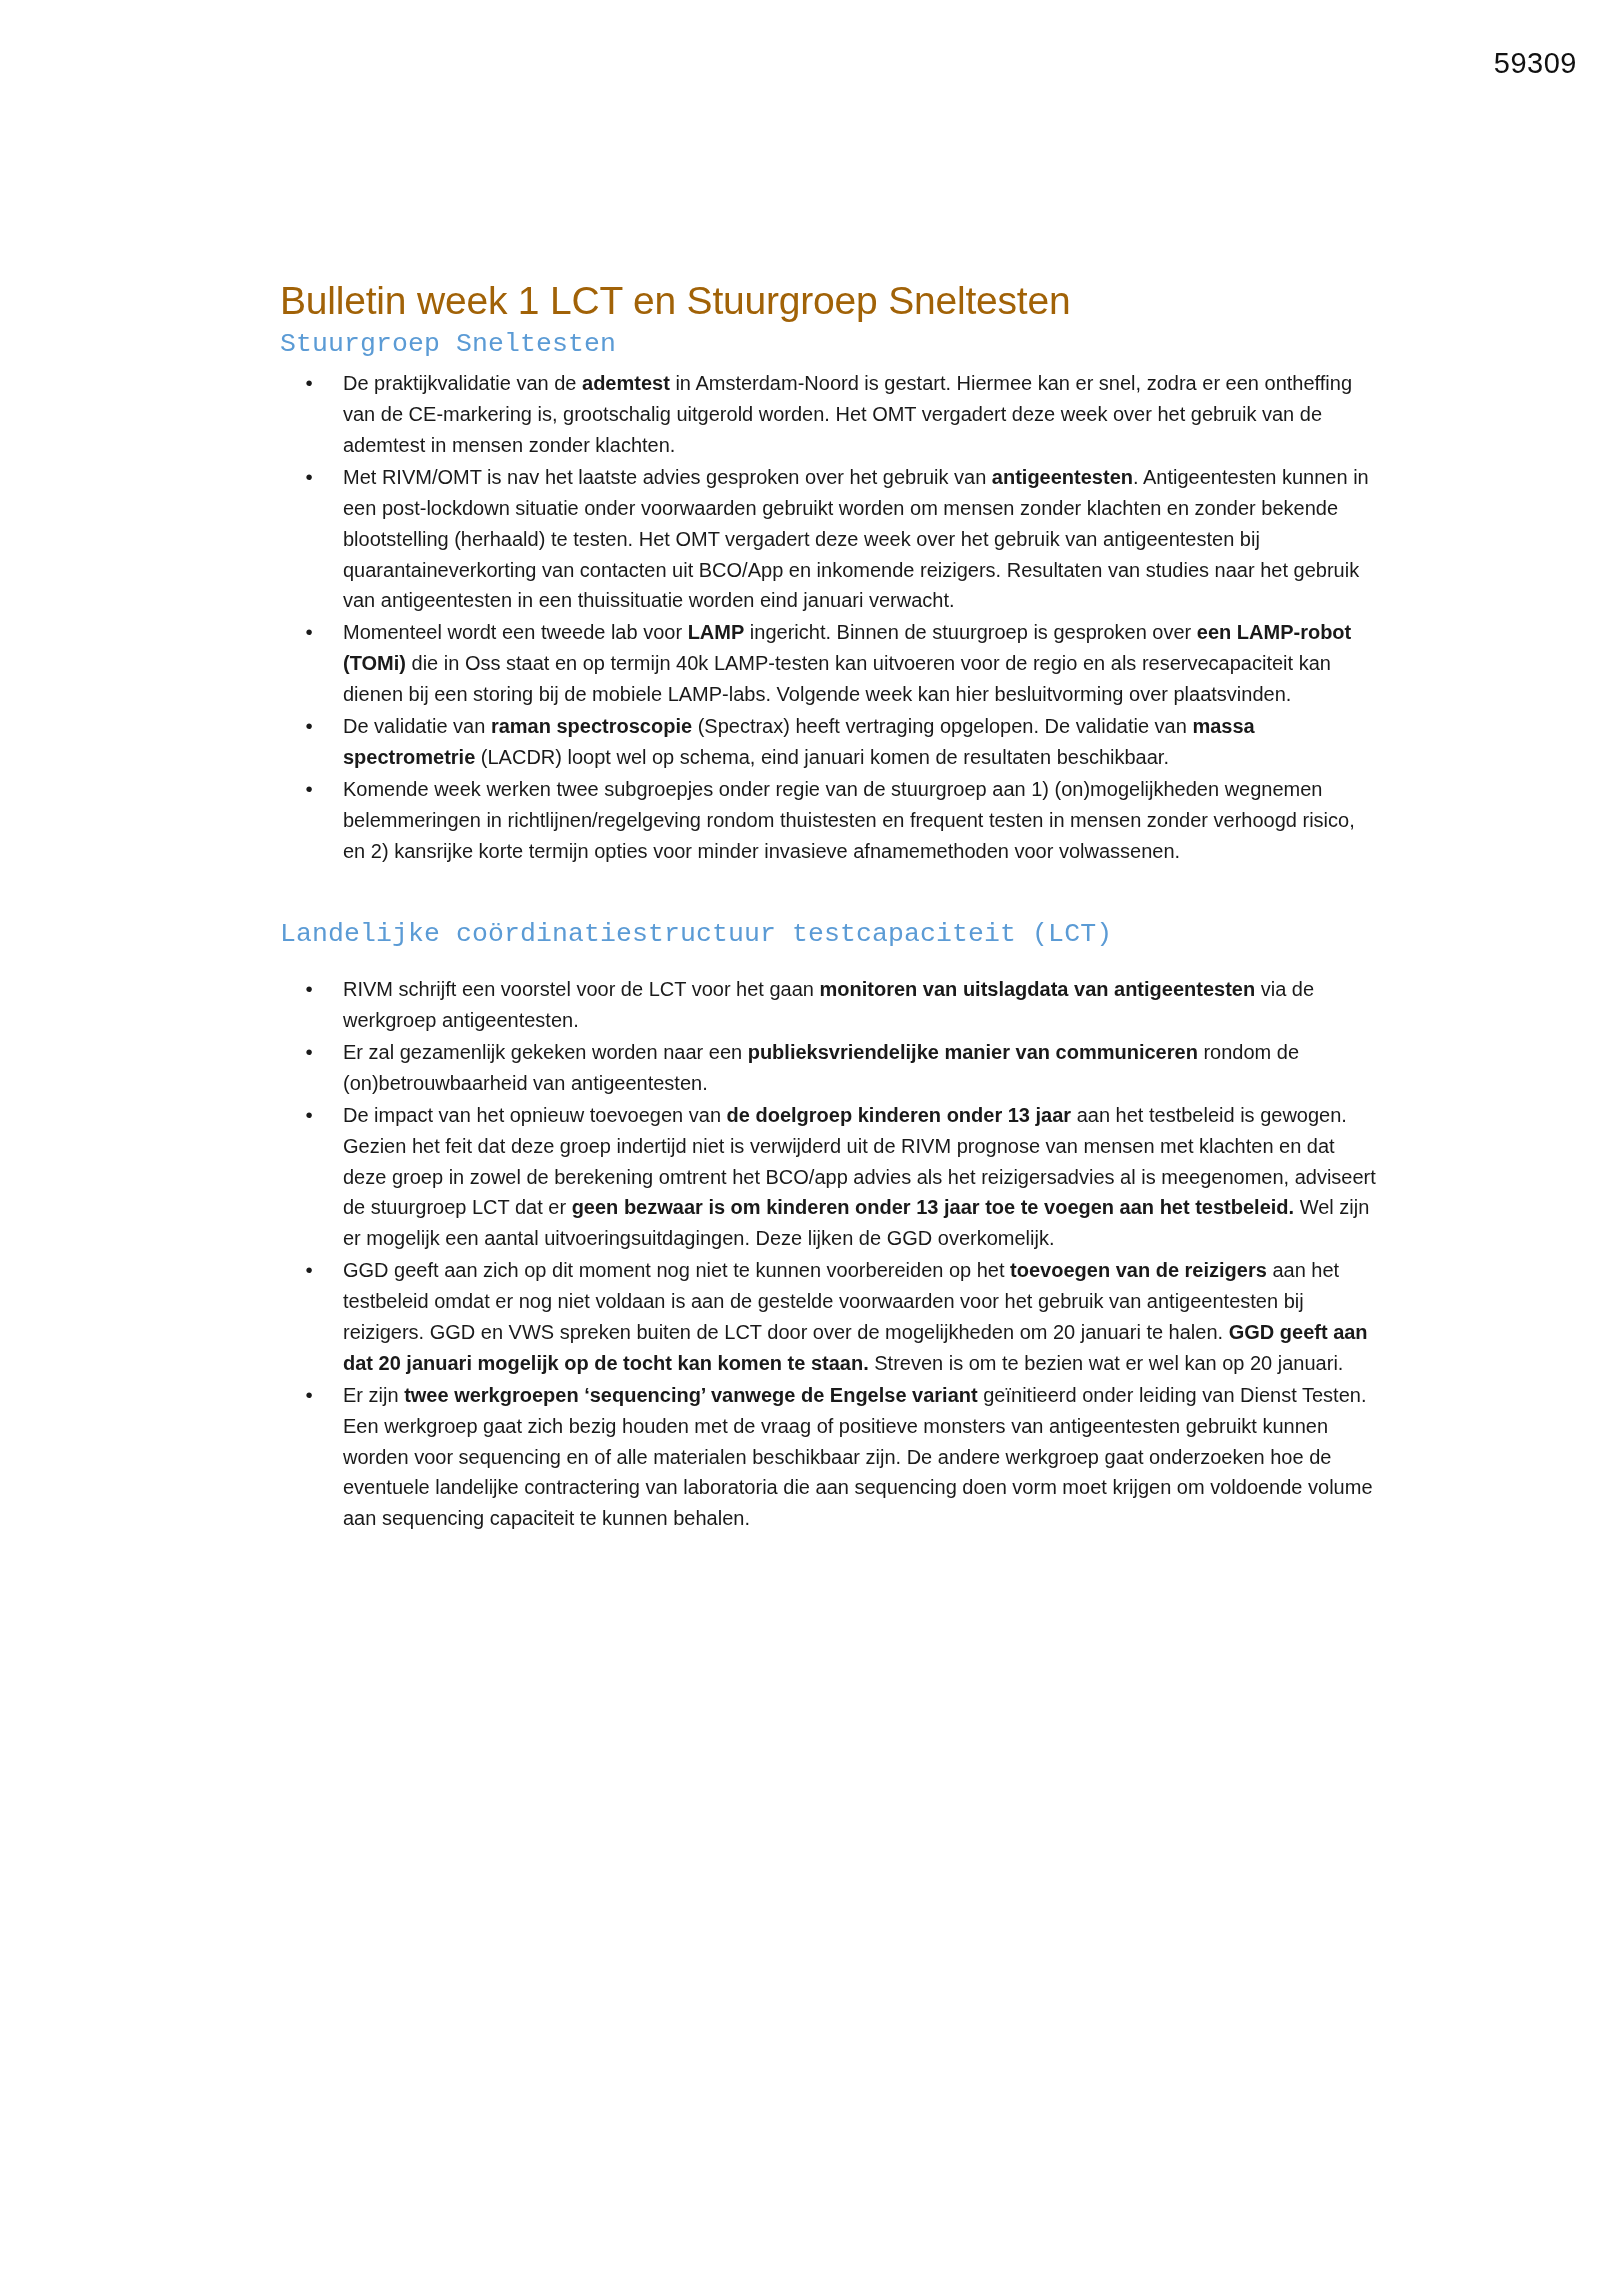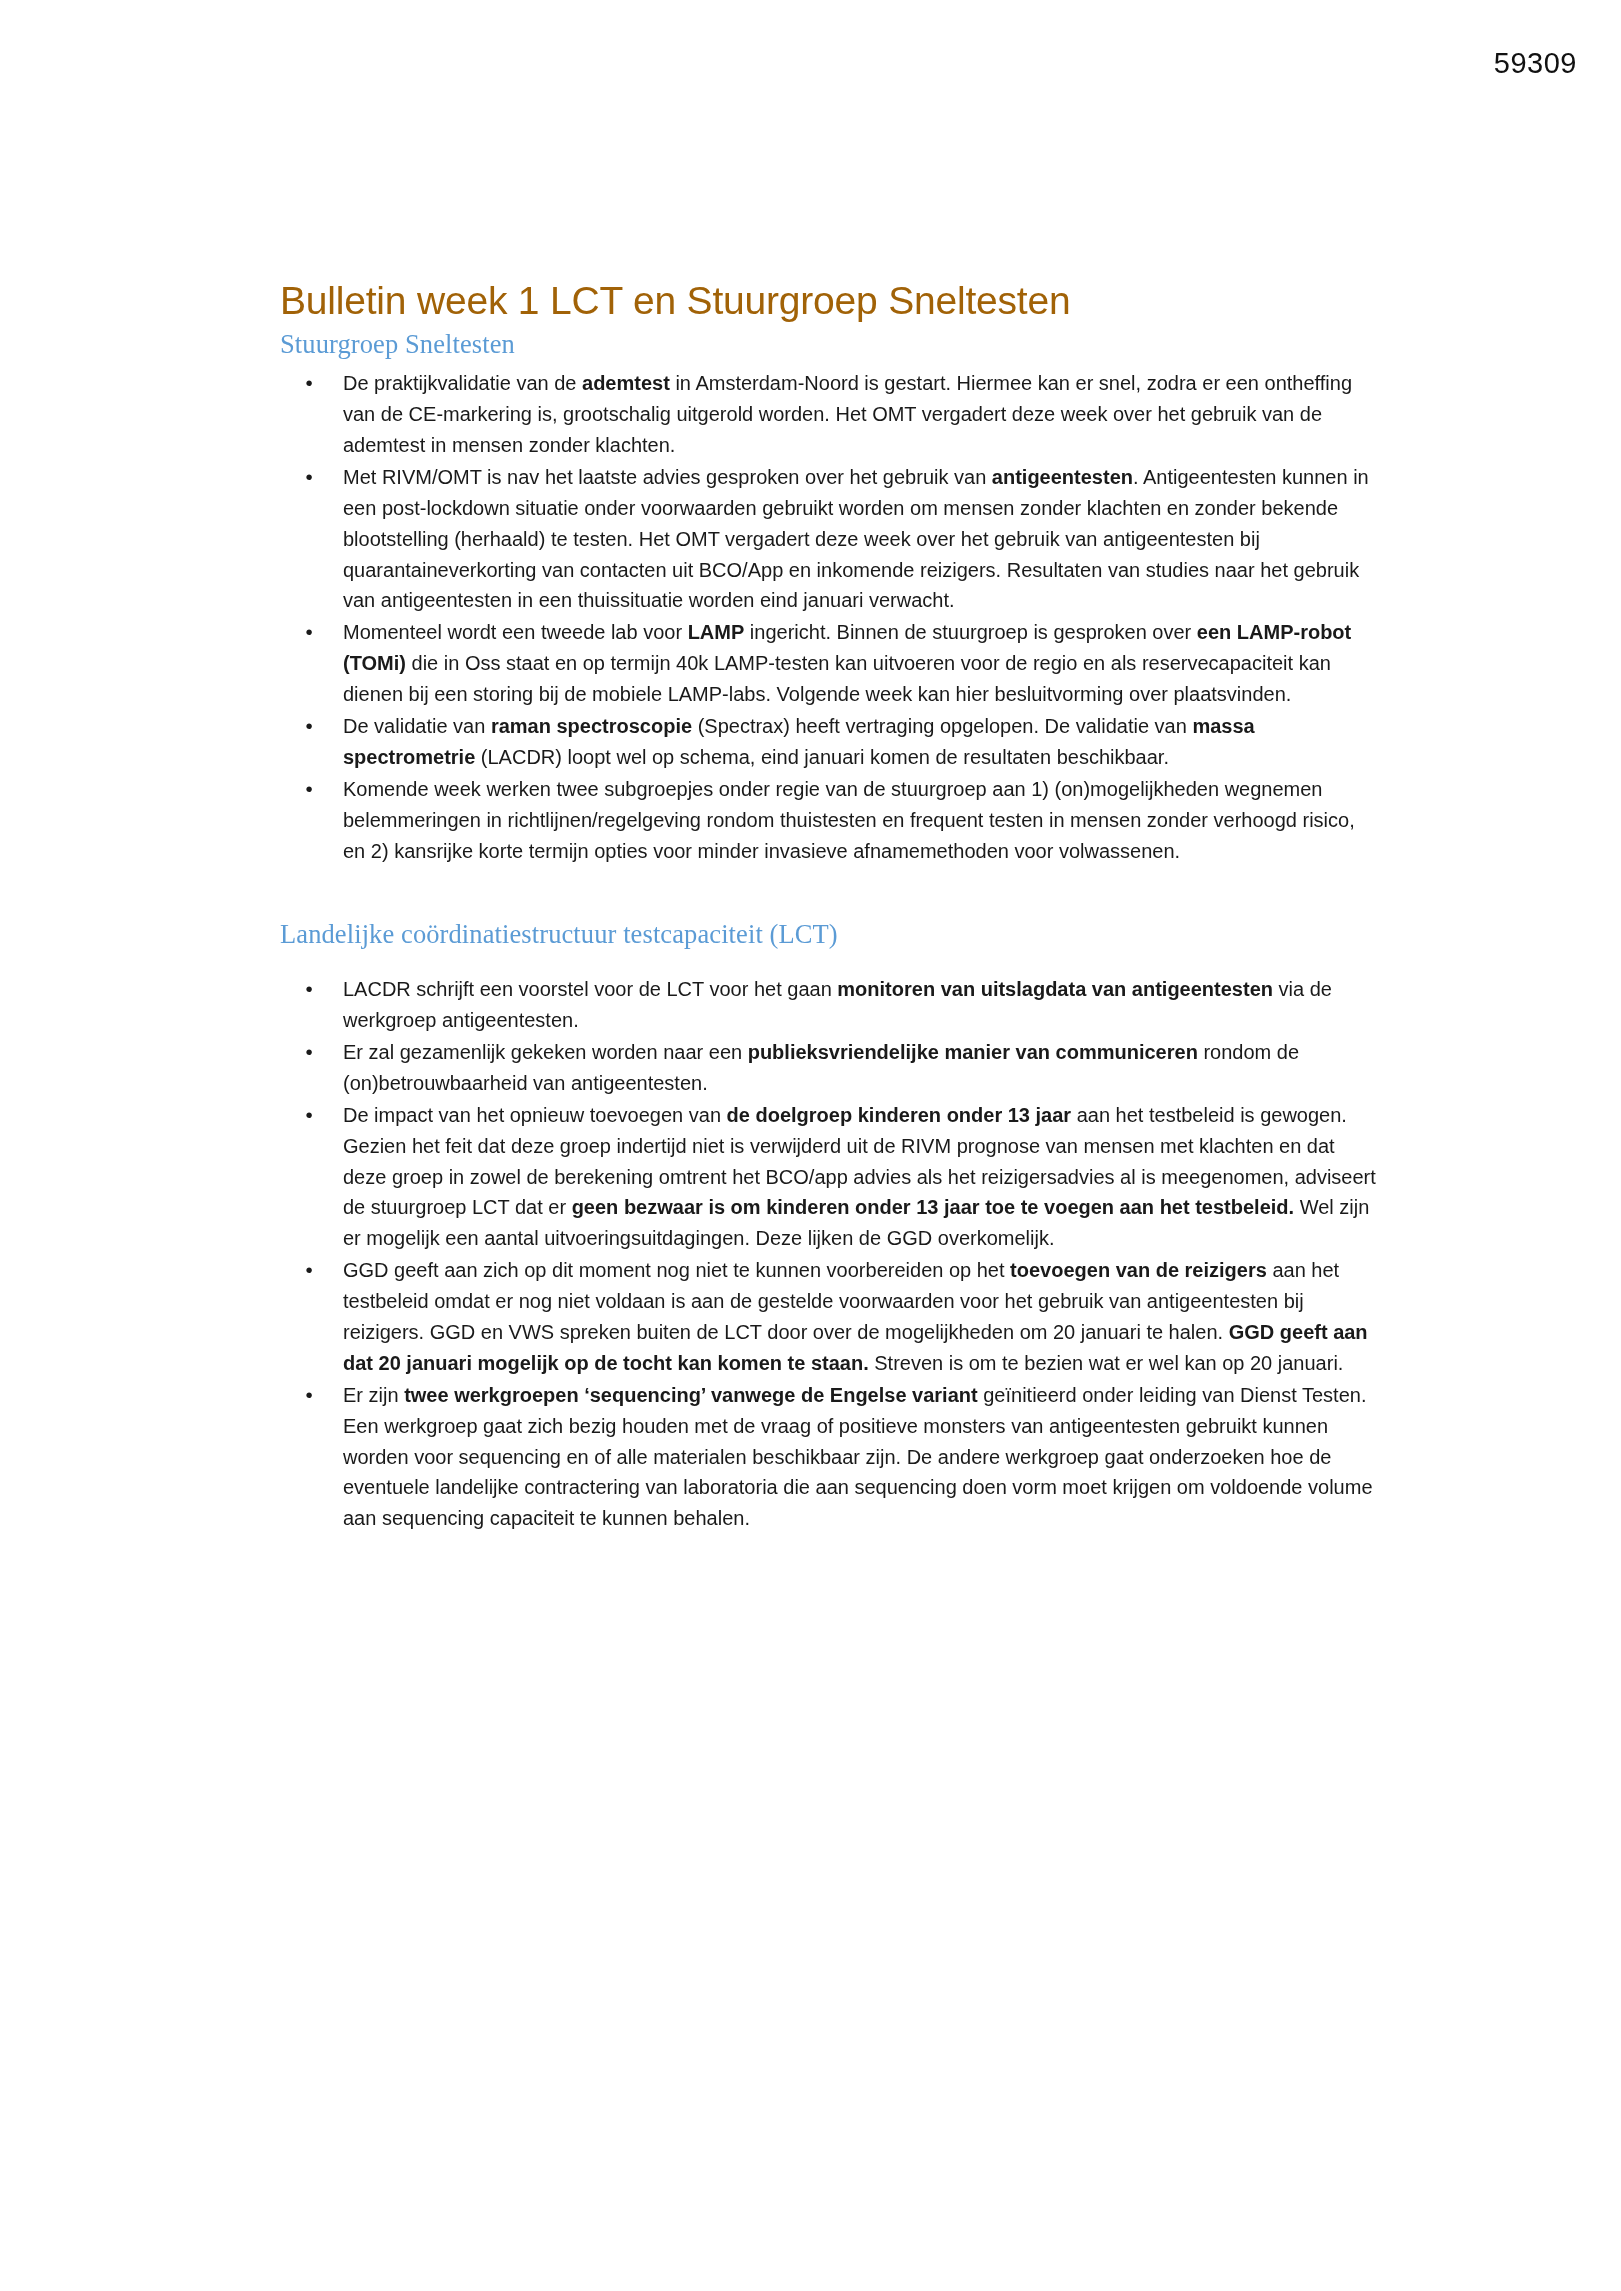--- a/index.html
+++ b/index.html
@@ -46,21 +46,21 @@
     letter-spacing: -0.2px;
     font-family: "Liberation Sans", sans-serif;
   }
   h2.section-heading {
     font-size: 26.5px;
     font-weight: 400;
     line-height: 1.2;
     margin: 5.9px 0 7.8px 0;
     color: #5b9bd5;
     letter-spacing: 0.1px;
-    font-family: Liberation Serif, serif;
+    font-family: Liberation Mono, monospace;
   }
   h2.section-heading.second {
     margin-top: 53px;
     margin-bottom: 23px;
   }
   ul.bullets {
     list-style: none;
     margin: 0;
     padding: 0;
   }
@@ -102,21 +102,21 @@
         <li><span class="bullet-text"><span> De praktijkvalidatie van de </span><b>ademtest</b><span> in Amsterdam-Noord is gestart. Hiermee kan er snel, zodra er een ontheffing van de CE-markering is, grootschalig uitgerold worden. Het OMT vergadert deze week over het gebruik van de ademtest in mensen zonder klachten.</span></span></li>
         <li><span class="bullet-text"><span>Met RIVM/OMT is nav het laatste advies gesproken over het gebruik van </span><b>antigeentesten</b><span>. Antigeentesten kunnen in een post-lockdown situatie onder voorwaarden gebruikt worden om mensen zonder klachten en zonder bekende blootstelling (herhaald) te testen. Het OMT vergadert deze week over het gebruik van antigeentesten bij quarantaineverkorting van contacten uit BCO/App en inkomende reizigers. Resultaten van studies naar het gebruik van antigeentesten in een thuissituatie worden eind januari verwacht.</span></span></li>
         <li><span class="bullet-text"><span>Momenteel wordt een tweede lab voor </span><b>LAMP</b><span> ingericht. Binnen de stuurgroep is gesproken over </span><b>een LAMP-robot (TOMi)</b><span> die in Oss staat en op termijn 40k LAMP-testen kan uitvoeren voor de regio en als reservecapaciteit kan dienen bij een storing bij de mobiele LAMP-labs. Volgende week kan hier besluitvorming over plaatsvinden.</span></span></li>
         <li><span class="bullet-text"><span>De validatie van </span><b>raman spectroscopie</b><span> (Spectrax) heeft vertraging opgelopen. De validatie van </span><b>massa spectrometrie</b><span> (LACDR) loopt wel op schema, eind januari komen de resultaten beschikbaar.</span></span></li>
         <li><span class="bullet-text"><span>Komende week werken twee subgroepjes onder regie van de stuurgroep aan 1) (on)mogelijkheden wegnemen belemmeringen in richtlijnen/regelgeving rondom thuistesten en frequent testen in mensen zonder verhoogd risico, en 2) kansrijke korte termijn opties voor minder invasieve afnamemethoden voor volwassenen.</span></span></li>
       </ul>
 
     <h2 class="section-heading second">Landelijke coördinatiestructuur testcapaciteit (LCT)</h2>
 
     <ul class="bullets" id="list-1">
-        <li><span class="bullet-text"><span>LACDR schrijft een voorstel voor de LCT voor het gaan </span><b>monitoren van uitslagdata van antigeentesten</b><span> via de werkgroep antigeentesten.</span></span></li>
+        <li><span class="bullet-text"><span>RIVM schrijft een voorstel voor de LCT voor het gaan </span><b>monitoren van uitslagdata van antigeentesten</b><span> via de werkgroep antigeentesten.</span></span></li>
         <li><span class="bullet-text"><span>Er zal gezamenlijk gekeken worden naar een </span><b>publieksvriendelijke manier van communiceren</b><span> rondom de (on)betrouwbaarheid van antigeentesten.</span></span></li>
         <li><span class="bullet-text"><span>De impact van het opnieuw toevoegen van </span><b>de doelgroep kinderen onder 13 jaar</b><span> aan het testbeleid is gewogen. Gezien het feit dat deze groep indertijd niet is verwijderd uit de RIVM prognose van mensen met klachten en dat deze groep in zowel de berekening omtrent het BCO/app advies als het reizigersadvies al is meegenomen, adviseert de stuurgroep LCT dat er </span><b>geen bezwaar is om kinderen onder 13 jaar toe te voegen aan het testbeleid.</b><span> Wel zijn er mogelijk een aantal uitvoeringsuitdagingen. Deze lijken de GGD overkomelijk.</span></span></li>
         <li><span class="bullet-text"><span>GGD geeft aan zich op dit moment nog niet te kunnen voorbereiden op het </span><b>toevoegen van de reizigers</b><span> aan het testbeleid omdat er nog niet voldaan is aan de gestelde voorwaarden voor het gebruik van antigeentesten bij reizigers. GGD en VWS spreken buiten de LCT door over de mogelijkheden om 20 januari te halen. </span><b>GGD geeft aan dat 20 januari mogelijk op de tocht kan komen te staan.</b><span> Streven is om te bezien wat er wel kan op 20 januari.</span></span></li>
         <li><span class="bullet-text"><span>Er zijn </span><b>twee werkgroepen ‘sequencing’ vanwege de Engelse variant</b><span> geïnitieerd onder leiding van Dienst Testen. Een werkgroep gaat zich bezig houden met de vraag of positieve monsters van antigeentesten gebruikt kunnen worden voor sequencing en of alle materialen beschikbaar zijn. De andere werkgroep gaat onderzoeken hoe de eventuele landelijke contractering van laboratoria die aan sequencing doen vorm moet krijgen om voldoende volume aan sequencing capaciteit te kunnen behalen.</span></span></li>
       </ul>
 
   </div>
 </div>
 
 

